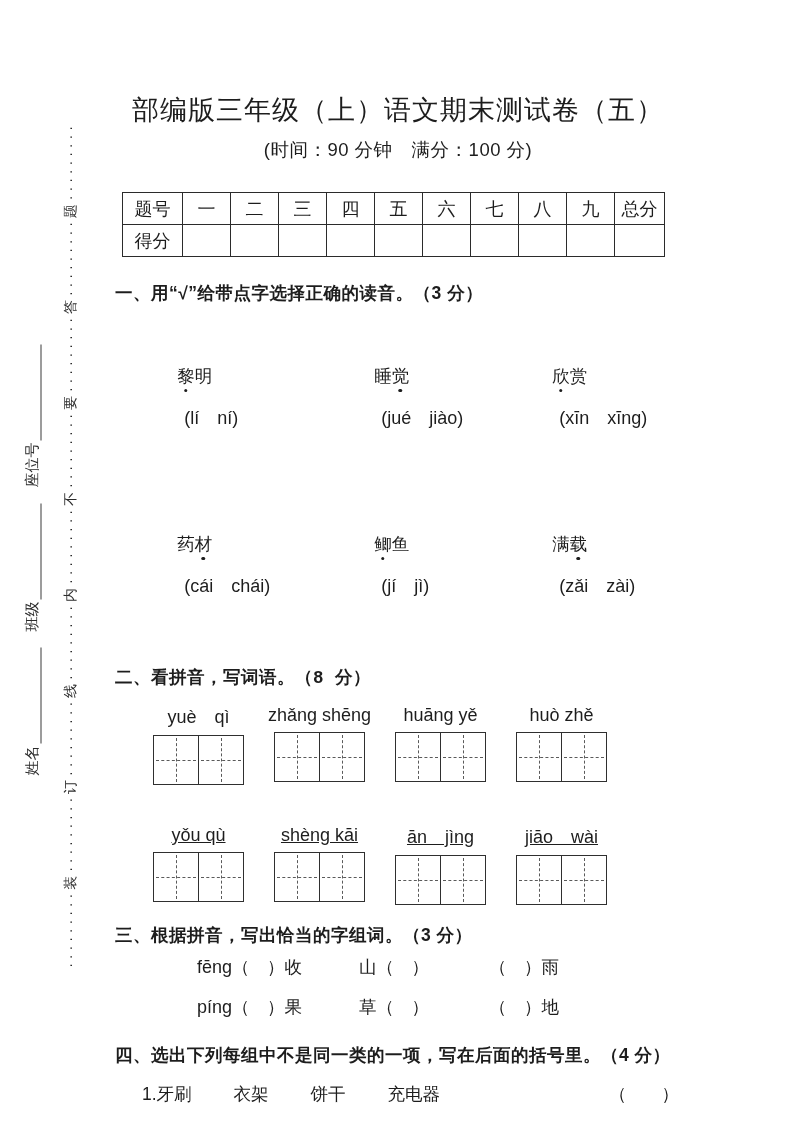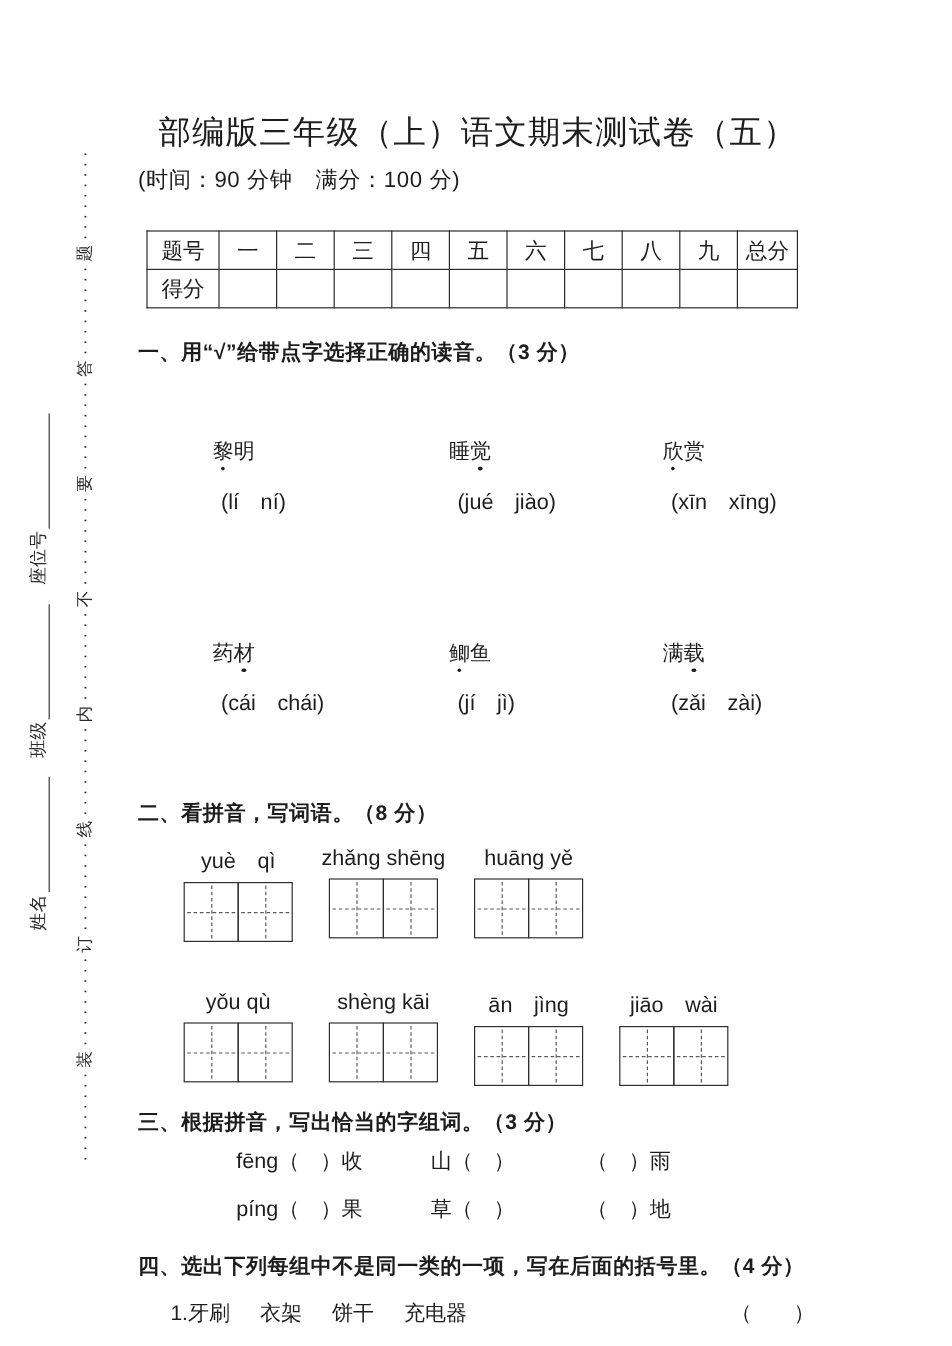--- a/index.html
+++ b/index.html
@@ -25,50 +25,50 @@
   .margin-labels .blank {
     display:inline-block; width:96px; height:1.05em;
     border-bottom:1.5px solid #3a3a3a;
   }
   .label-group { display:flex; align-items:flex-end; gap:2px; }
 
   
   .content { position:absolute; left:115px; top:92px; width:566px; }
 
   .paper-title { text-align:center; font-size:27px; font-weight:normal; letter-spacing:1px; }
-  .paper-subtitle { font-size:18.5px; margin-top:9px; letter-spacing:0.5px; }
+  .paper-subtitle { text-align:center; font-size:18.5px; margin-top:9px; letter-spacing:0.5px; }
 
   table.score-table { border-collapse:collapse; margin:30px 0 0 7px; table-layout:fixed; }
   .score-table td {
     border:1.3px solid #2b2b2b; height:32px; text-align:center;
     font-size:18px; padding:0;
   }
 
   .sec-heading { font-size:17.5px; font-weight:bold; letter-spacing:0.5px; white-space:nowrap; }
   .h1 { margin-top:24px; }
-  .h2 { margin-top:16px; }
+  .h2 { margin-top:16px;font-family:Liberation Mono, monospace; }
   .h3 { margin-top:18px; }
   .h4 { margin-top:16px; }
 
   
   .s1-grid {
     display:grid; grid-template-columns:197px 178px auto;
     margin:8px 0 0 33px; line-height:42px; font-size:17.5px; white-space:pre;
   }
   .s1-item .pinyin { font-size:18px; margin-left:7px; }
   .em-dot { position:relative; display:inline-block; line-height:normal; }
   .em-dot::after {
     content:""; position:absolute; left:50%; bottom:-4px; transform:translateX(-50%);
     width:3.5px; height:3.5px; border-radius:50%; background:#1d1d1d;
   }
 
   
   .py-row { display:flex; gap:28px; margin-left:37px; }
   .py-row.r1 { margin-top:16px; }
-  .py-row.r2 { margin-top:40px; }
+  .py-row.r2 { margin-top:40px;text-decoration:underline; }
   .py-group { display:flex; flex-direction:column; align-items:center; width:93px; }
   .py-label { font-size:18px; margin-bottom:6px; white-space:pre; }
   .tian { display:flex; }
   .tian .cell { width:46px; height:50px; border:1.6px solid #2f2f2f; position:relative; }
   .tian .cell + .cell { margin-left:-1.6px; }
   .tian .cell::before {
     content:""; position:absolute; left:50%; top:2px; bottom:2px; border-left:1.2px dashed #5a5a5a;
   }
   .tian .cell::after {
     content:""; position:absolute; top:50%; left:2px; right:2px; border-top:1.2px dashed #5a5a5a;
@@ -78,21 +78,21 @@
   .s3-row {
     display:grid; grid-template-columns:102px 127px 130px auto;
     margin-left:15px; line-height:40px; font-size:17.5px; white-space:pre;
   }
   .s3-row:first-of-type { margin-top:8px; }
   .s3-row .pinyin { font-size:18px;text-align:right; }
 
   
   .s4-items { margin:8px 0 0 27px; }
   .s4-row { display:flex; justify-content:space-between; align-items:center; line-height:39px; font-size:17.5px; }
-  .s4-words { display:flex; gap:25px; white-space:pre; }
+  .s4-words { display:flex; gap:42px; white-space:pre; }
   .s4-paren { white-space:pre; padding-right:2px; }
 </style>
 </head>
 <body>
 
 <div class="binding-line">·········装·········订·········线·········内·········不·········要·········答·········题·········</div>
 
 <div class="margin-labels">
   <span class="label-group">
     <span>姓名</span>
@@ -202,20 +202,27 @@
           <span class="cell"></span>
         </span>
     </div>
     <div class="py-group">
       <span class="py-label">huāng yě</span>
       <span class="tian">
           <span class="cell"></span>
           <span class="cell"></span>
         </span>
     </div>
+    <div class="py-group">
+      <span class="py-label">huò zhě</span>
+      <span class="tian">
+          <span class="cell"></span>
+          <span class="cell"></span>
+        </span>
+    </div>
   </div>
 
   <div class="py-row r2">
     <div class="py-group">
       <span class="py-label">yǒu qù</span>
       <span class="tian">
           <span class="cell"></span>
           <span class="cell"></span>
         </span>
     </div>

